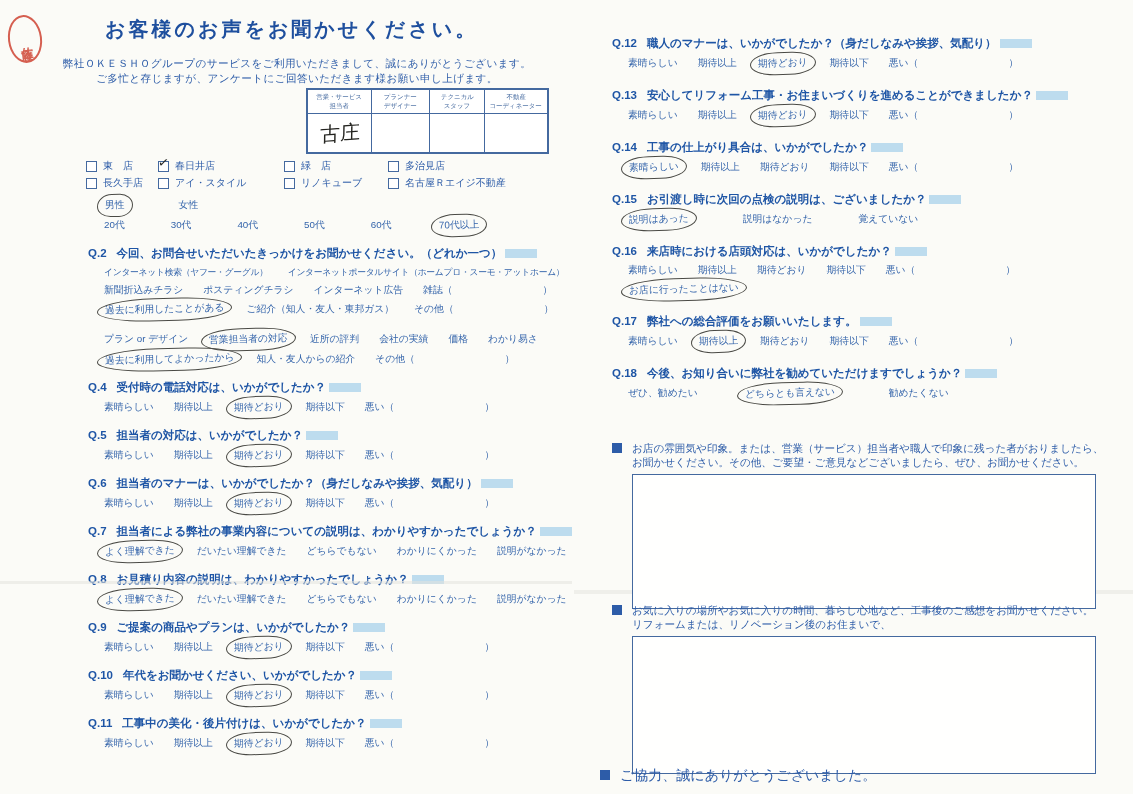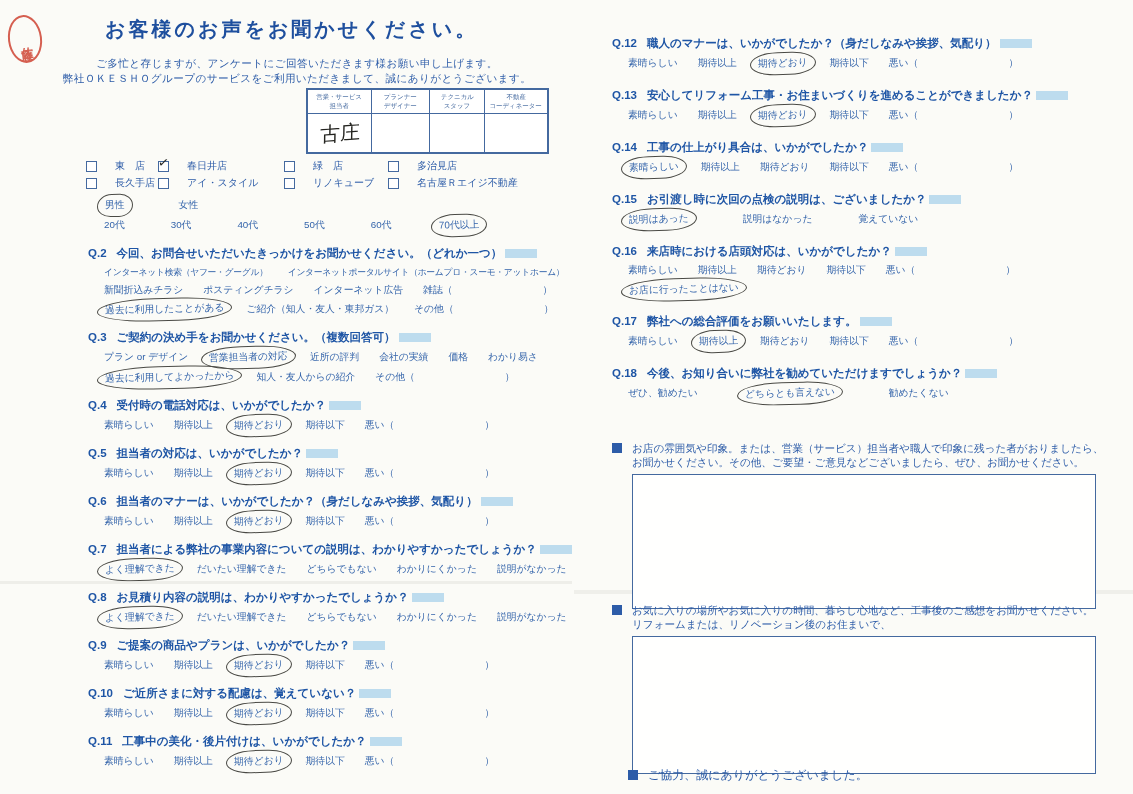--- a/index.html
+++ b/index.html
@@ -44,21 +44,21 @@
   .hand{
     font-size:20px;color:#23231f;font-family:"DejaVu Serif","Liberation Serif",serif;
     transform:rotate(-4deg) skewX(-5deg);font-weight:500;
   }
   
   .stores{
     position:absolute;left:86px;top:159px;
     display:grid;grid-template-columns:66px 120px 98px 175px;
     column-gap:6px;row-gap:3px;font-size:10px;color:#2d5ca8;
   }
-  .store{display:flex;align-items:center;white-space:nowrap;gap:12px;}
+  .store{display:flex;align-items:center;white-space:nowrap;}
   .cbx{
     width:9px;height:9px;border:1.2px solid #44699f;margin-right:6px;
     position:relative;flex:none;background:#fff;
   }
   .cbx .check{
     position:absolute;left:-1px;top:-7px;color:#2a2a26;font-size:13px;
     font-weight:bold;transform:rotate(8deg);
   }
   
   .col-left{position:absolute;left:88px;top:196px;width:482px;}
@@ -90,34 +90,34 @@
   .gap{display:inline-block;width:70px;}
   
   .sec{position:absolute;left:612px;width:500px;}
   .sec-h{display:flex;font-size:10.6px;color:#2d5ca8;line-height:14px;}
   .bullet{width:10px;height:10px;background:#2d5ca8;margin:2px 10px 0 0;flex:none;}
   .sec-box{
     border:1.5px solid #44699f;background:#fffffe;
     margin-top:5px;margin-left:20px;width:462px;
   }
   .footer-line{
-    position:absolute;left:628px;top:769px;display:flex;
-    font-size:12px;color:#2d5ca8;line-height:13px;
+    position:absolute;left:600px;top:769px;display:flex;
+    font-size:14px;color:#2d5ca8;line-height:13px;
   }
   
   .band{position:absolute;background:#e4e4de;}
 </style>
 </head>
 <body>
 
 <div class="stamp">佐藤</div>
 <div class="page-title">お客様のお声をお聞かせください。</div>
 <div class="intro">
+  <div>弊社ＯＫＥＳＨＯグループのサービスをご利用いただきまして、誠にありがとうございます。</div>
   <div>ご多忙と存じますが、アンケートにご回答いただきます様お願い申し上げます。</div>
-  <div>弊社ＯＫＥＳＨＯグループのサービスをご利用いただきまして、誠にありがとうございます。</div>
 </div>
 
 <div class="staff">
   <div class="cell hcell">
     <div>営業・サービス</div>
       <div>担当者</div>
   </div>
   <div class="cell hcell">
     <div>プランナー</div>
       <div>デザイナー</div>
@@ -180,21 +180,20 @@
       <div class="qr"><span class="opt circ wide">男性</span><span class="opt wide">女性</span></div>
       <div class="qr"><span class="opt wide">20代</span><span class="opt wide">30代</span><span class="opt wide">40代</span><span class="opt wide">50代</span><span class="opt wide">60代</span><span class="opt circ">70代以上</span></div>
     </div>
     <div class="q">
       <div class="qt"><span class="qid">Q.2</span><span>今回、お問合せいただいたきっかけをお聞かせください。（どれか一つ）</span><span class="hl"></span></div>
       <div class="qr"><span class="opt sm">インターネット検索（ヤフー・グーグル）</span><span class="opt sm">インターネットポータルサイト（ホームプロ・スーモ・アットホーム）</span></div>
       <div class="qr"><span class="opt">新聞折込みチラシ</span><span class="opt">ポスティングチラシ</span><span class="opt">インターネット広告</span><span class="opt">雑誌（</span><span class="gap"></span><span class="opt">）</span></div>
       <div class="qr"><span class="opt circ">過去に利用したことがある</span><span class="opt">ご紹介（知人・友人・東邦ガス）</span><span class="opt">その他（</span><span class="gap"></span><span class="opt">）</span></div>
     </div>
     <div class="q">
-      <div class="qt"><span class="qid">Q.3</span><span>ご契約の決め手をお聞かせください。（複数回答可）</span><span class="hl"></span></div>
       <div class="qr"><span class="opt">プラン or デザイン</span><span class="opt circ">営業担当者の対応</span><span class="opt">近所の評判</span><span class="opt">会社の実績</span><span class="opt">価格</span><span class="opt">わかり易さ</span></div>
       <div class="qr"><span class="opt circ">過去に利用してよかったから</span><span class="opt">知人・友人からの紹介</span><span class="opt">その他（</span><span class="gap"></span><span class="opt">）</span></div>
     </div>
     <div class="q">
       <div class="qt"><span class="qid">Q.4</span><span>受付時の電話対応は、いかがでしたか？</span><span class="hl"></span></div>
       <div class="qr"><span class="opt">素晴らしい</span><span class="opt">期待以上</span><span class="opt circ">期待どおり</span><span class="opt">期待以下</span><span class="opt">悪い（</span><span class="gap"></span><span class="opt">）</span></div>
     </div>
     <div class="q">
       <div class="qt"><span class="qid">Q.5</span><span>担当者の対応は、いかがでしたか？</span><span class="hl"></span></div>
       <div class="qr"><span class="opt">素晴らしい</span><span class="opt">期待以上</span><span class="opt circ">期待どおり</span><span class="opt">期待以下</span><span class="opt">悪い（</span><span class="gap"></span><span class="opt">）</span></div>
@@ -209,21 +208,21 @@
     </div>
     <div class="q">
       <div class="qt"><span class="qid">Q.8</span><span>お見積り内容の説明は、わかりやすかったでしょうか？</span><span class="hl"></span></div>
       <div class="qr"><span class="opt circ">よく理解できた</span><span class="opt">だいたい理解できた</span><span class="opt">どちらでもない</span><span class="opt">わかりにくかった</span><span class="opt">説明がなかった</span></div>
     </div>
     <div class="q">
       <div class="qt"><span class="qid">Q.9</span><span>ご提案の商品やプランは、いかがでしたか？</span><span class="hl"></span></div>
       <div class="qr"><span class="opt">素晴らしい</span><span class="opt">期待以上</span><span class="opt circ">期待どおり</span><span class="opt">期待以下</span><span class="opt">悪い（</span><span class="gap"></span><span class="opt">）</span></div>
     </div>
     <div class="q">
-      <div class="qt"><span class="qid">Q.10</span><span>ご近所さまに対する配慮は、覚えていない？</span><span class="hl"></span></div>
+      <div class="qt"><span class="qid">Q.10</span><span>年代をお聞かせください、いかがでしたか？</span><span class="hl"></span></div>
       <div class="qr"><span class="opt">素晴らしい</span><span class="opt">期待以上</span><span class="opt circ">期待どおり</span><span class="opt">期待以下</span><span class="opt">悪い（</span><span class="gap"></span><span class="opt">）</span></div>
     </div>
     <div class="q">
       <div class="qt"><span class="qid">Q.11</span><span>工事中の美化・後片付けは、いかがでしたか？</span><span class="hl"></span></div>
       <div class="qr"><span class="opt">素晴らしい</span><span class="opt">期待以上</span><span class="opt circ">期待どおり</span><span class="opt">期待以下</span><span class="opt">悪い（</span><span class="gap"></span><span class="opt">）</span></div>
     </div>
   </div>
 <div class="col-right" id="col-right">
     <div class="q">
       <div class="qt"><span class="qid">Q.12</span><span>職人のマナーは、いかがでしたか？（身だしなみや挨拶、気配り）</span><span class="hl"></span></div>

